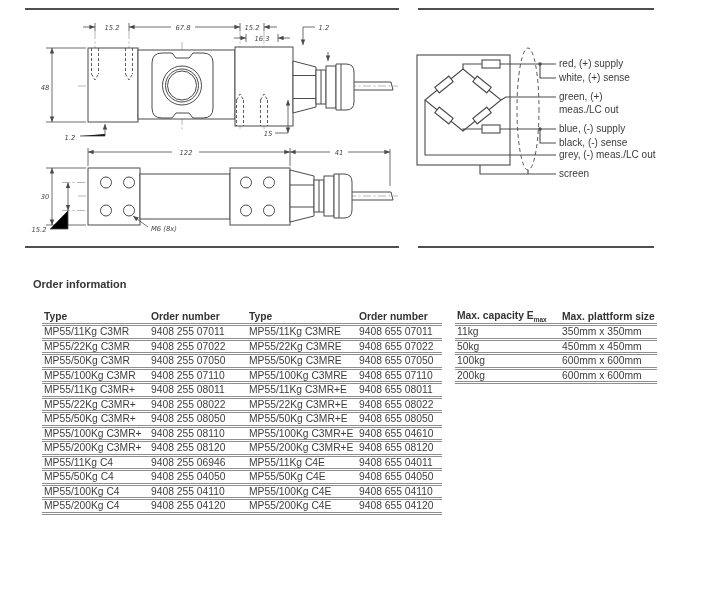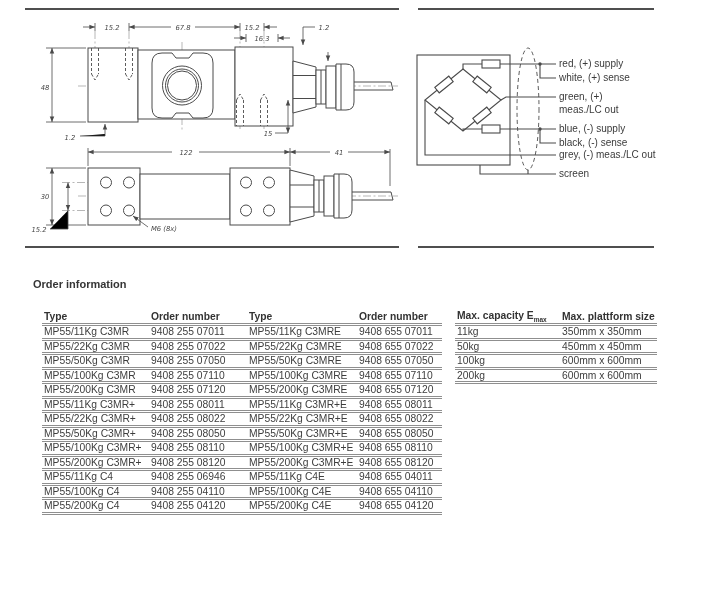--- a/index.html
+++ b/index.html
@@ -261,26 +261,20 @@
           <td>MP55/50Kg C3MRE</td>
           <td>9408 655 07050</td>
         </tr>
         <tr>
           <td>MP55/100Kg C3MR</td>
           <td>9408 255 07110</td>
           <td>MP55/100Kg C3MRE</td>
           <td>9408 655 07110</td>
         </tr>
         <tr>
-          <td>MP55/200Kg C3MR</td>
-          <td>9408 255 07120</td>
-          <td>MP55/200Kg C3MRE</td>
-          <td>9408 655 07120</td>
-        </tr>
-        <tr>
           <td>MP55/11Kg C3MR+</td>
           <td>9408 255 08011</td>
           <td>MP55/11Kg C3MR+E</td>
           <td>9408 655 08011</td>
         </tr>
         <tr>
           <td>MP55/22Kg C3MR+</td>
           <td>9408 255 08022</td>
           <td>MP55/22Kg C3MR+E</td>
           <td>9408 655 08022</td>
@@ -288,33 +282,39 @@
         <tr>
           <td>MP55/50Kg C3MR+</td>
           <td>9408 255 08050</td>
           <td>MP55/50Kg C3MR+E</td>
           <td>9408 655 08050</td>
         </tr>
         <tr>
           <td>MP55/100Kg C3MR+</td>
           <td>9408 255 08110</td>
           <td>MP55/100Kg C3MR+E</td>
-          <td>9408 655 08110</td>
+          <td>9408 655 04610</td>
         </tr>
         <tr>
           <td>MP55/200Kg C3MR+</td>
           <td>9408 255 08120</td>
           <td>MP55/200Kg C3MR+E</td>
           <td>9408 655 08120</td>
         </tr>
         <tr>
           <td>MP55/11Kg C4</td>
           <td>9408 255 06946</td>
           <td>MP55/11Kg C4E</td>
           <td>9408 655 04011</td>
+        </tr>
+        <tr>
+          <td>MP55/50Kg C4</td>
+          <td>9408 255 04050</td>
+          <td>MP55/50Kg C4E</td>
+          <td>9408 655 04050</td>
         </tr>
         <tr>
           <td>MP55/100Kg C4</td>
           <td>9408 255 04110</td>
           <td>MP55/100Kg C4E</td>
           <td>9408 655 04110</td>
         </tr>
         <tr>
           <td>MP55/200Kg C4</td>
           <td>9408 255 04120</td>

